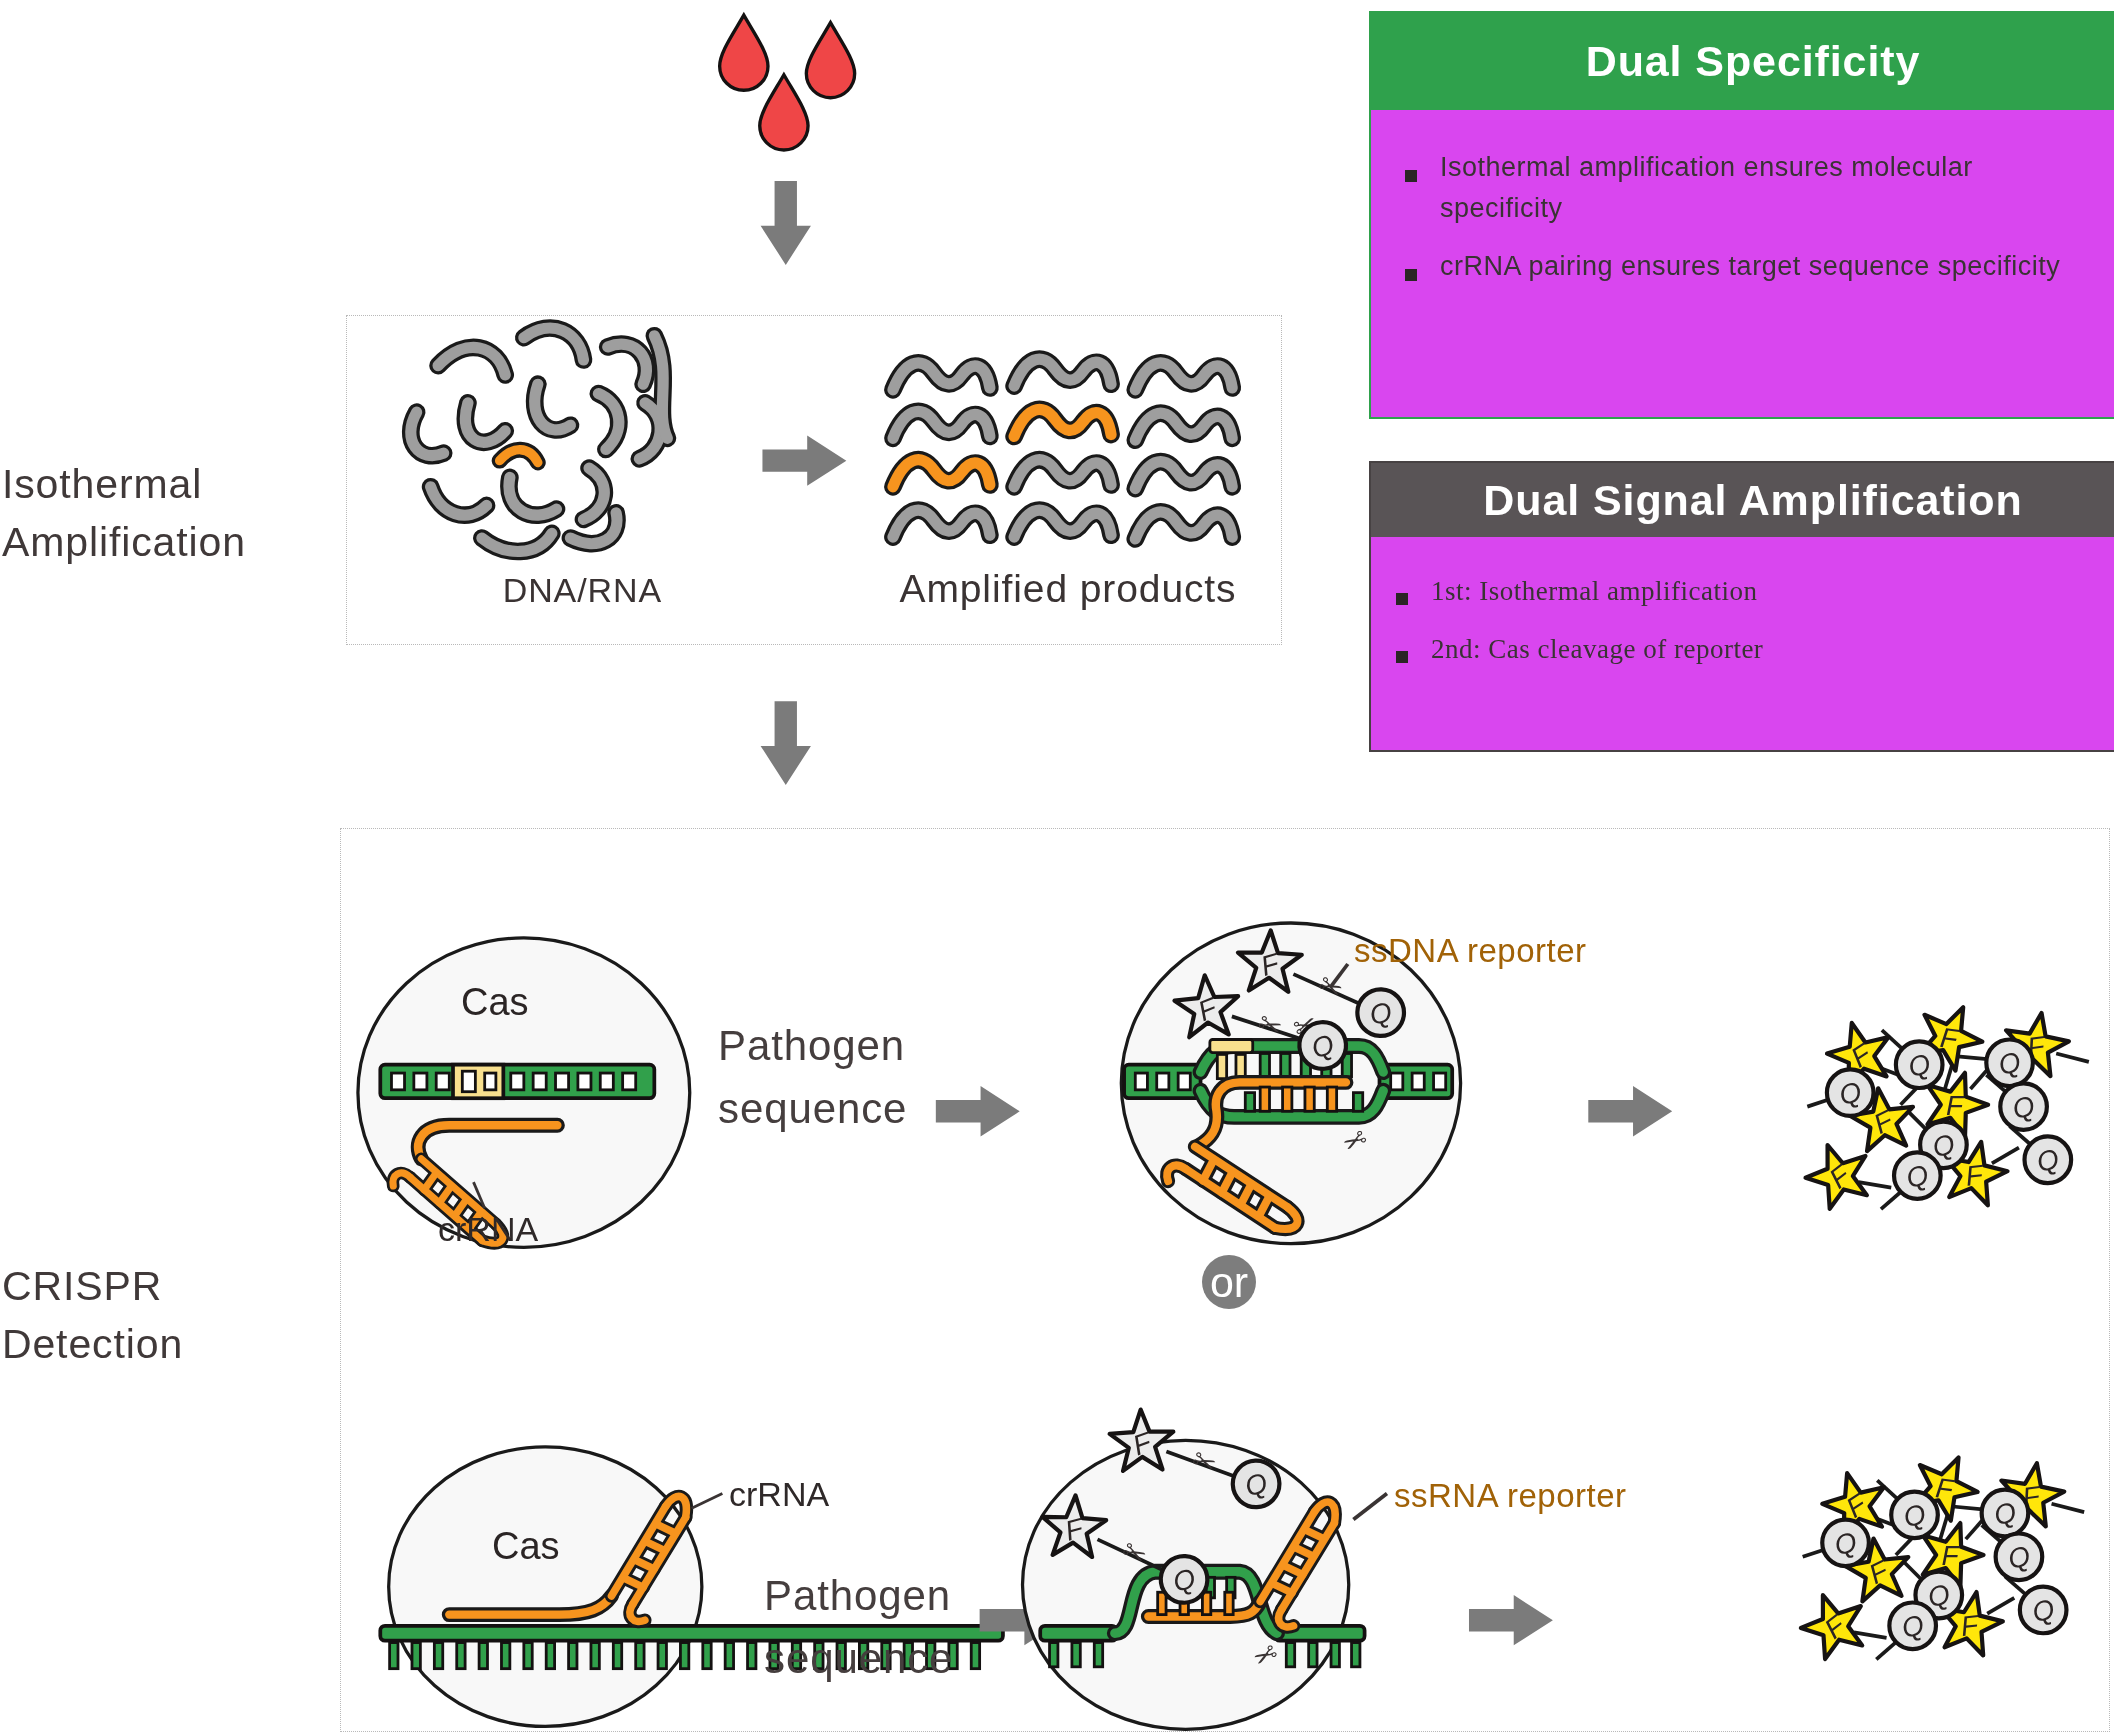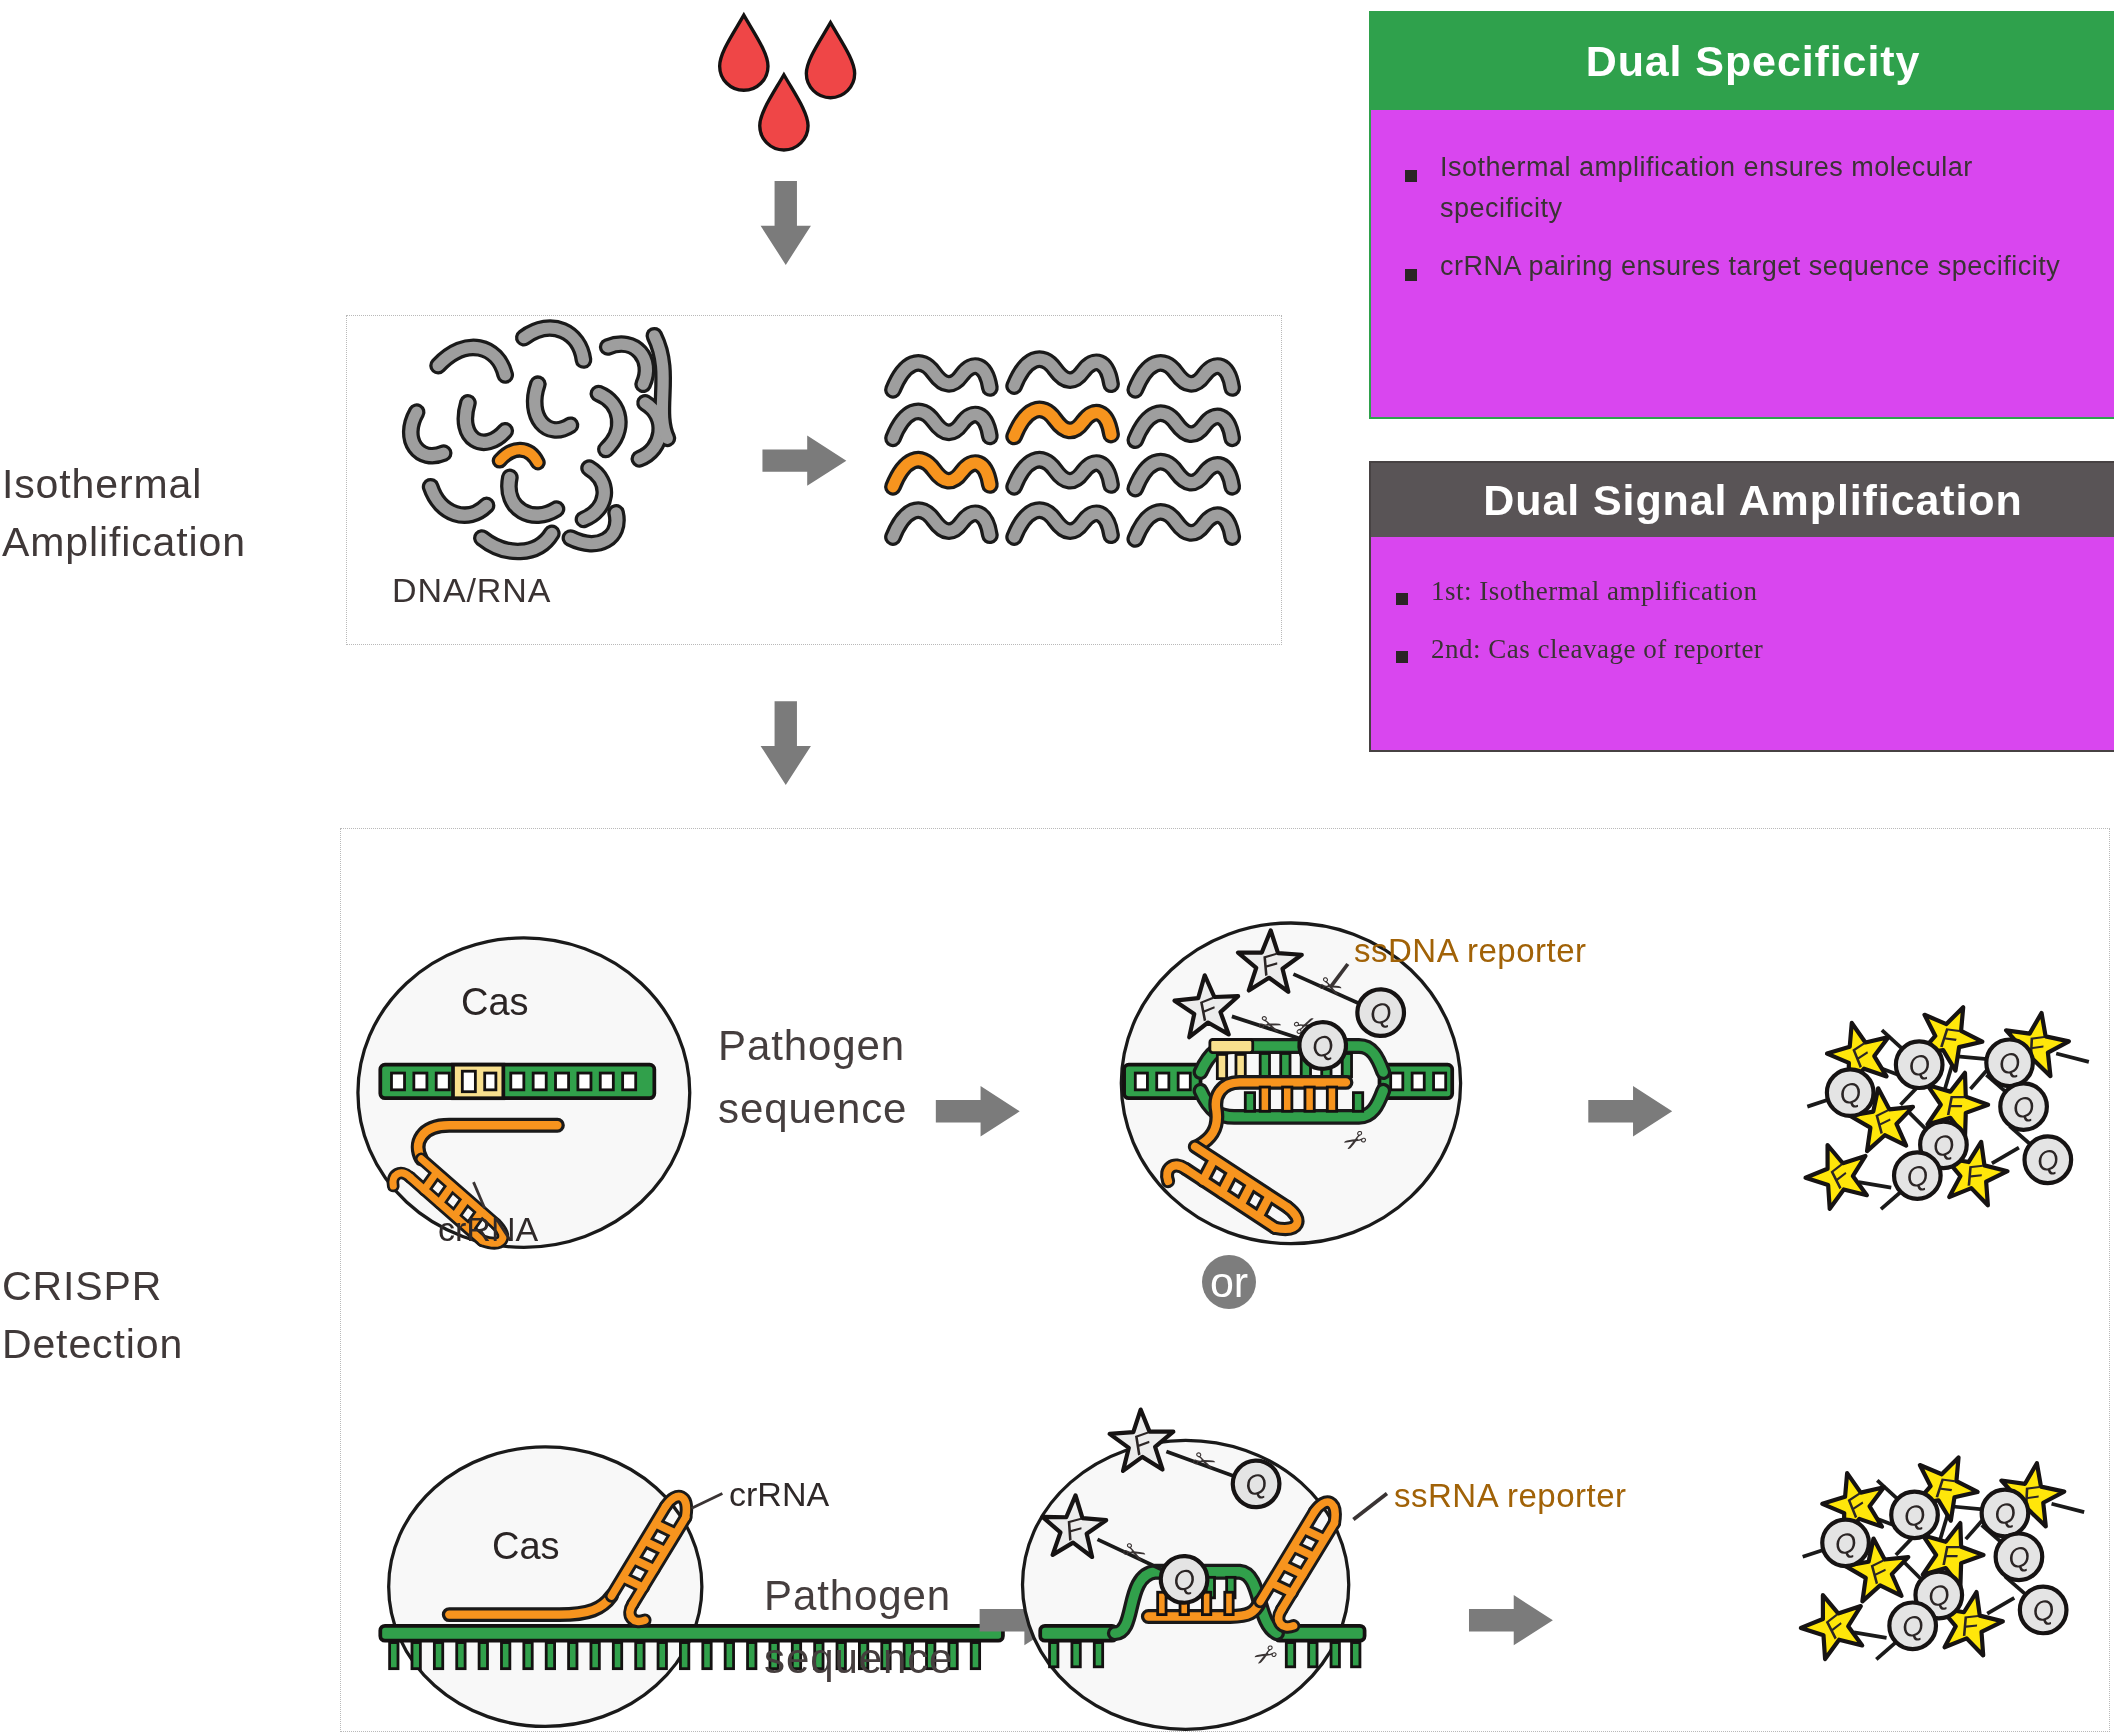--- a/index.html
+++ b/index.html
@@ -406,21 +406,22 @@
     <g>
       <use href="#burst" transform="translate(1940,1575)"></use>
     </g>
   </svg>
 
   <div class="abs txt side-label preline" style="left:1.9px;top:455px;">Isothermal
 Amplification</div>
   <div class="abs txt side-label preline" style="left:1.9px;top:1257px;">CRISPR
 Detection</div>
 
-  <div class="abs txt cap-sm" style="left:392px;top:571px;width:270px;text-align:left;">DNA/RNA</div>
+  <div class="abs txt cap-sm" style="left:392px;top:571px;width:270px;text-align:right;">DNA/RNA</div>
+  <div class="abs txt cap-md" style="left:858px;top:567px;width:420px;text-align:center;">Amplified products</div>
 
   <div class="abs panel panel-green" style="left:1340px;top:11.2px;width:768px;height:408px;">
     <div class="hd" style="height:97px;">Dual Specificity</div>
     <div class="bd" style="padding:37px 32px 0 28px;">
       <ul>
         <li>Isothermal amplification ensures molecular specificity</li>
         <li>crRNA pairing ensures target sequence specificity</li>
       </ul>
     </div>
   </div>

